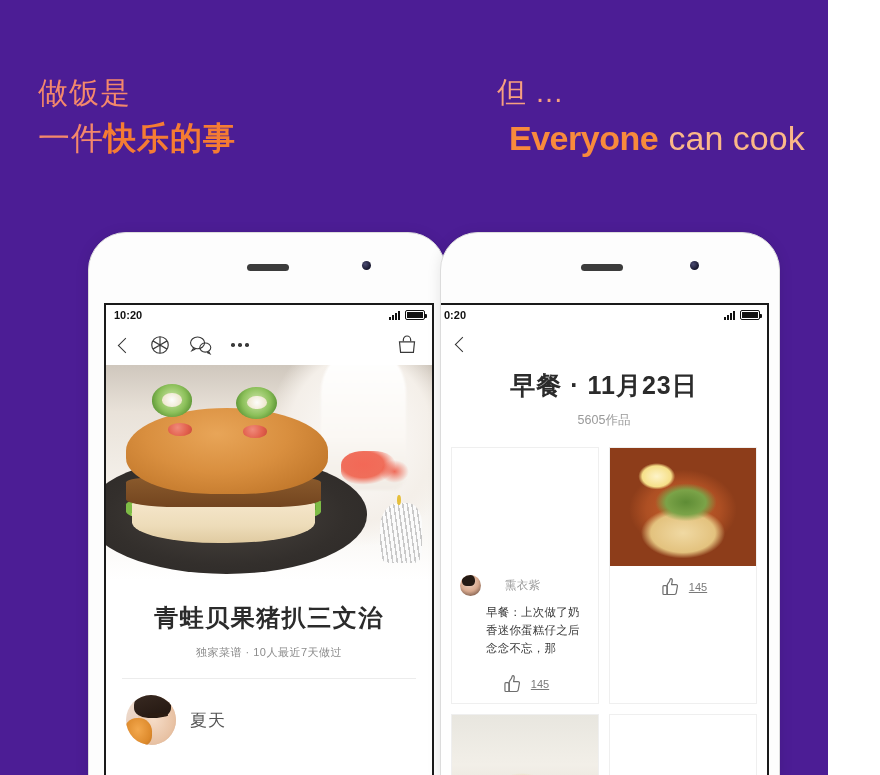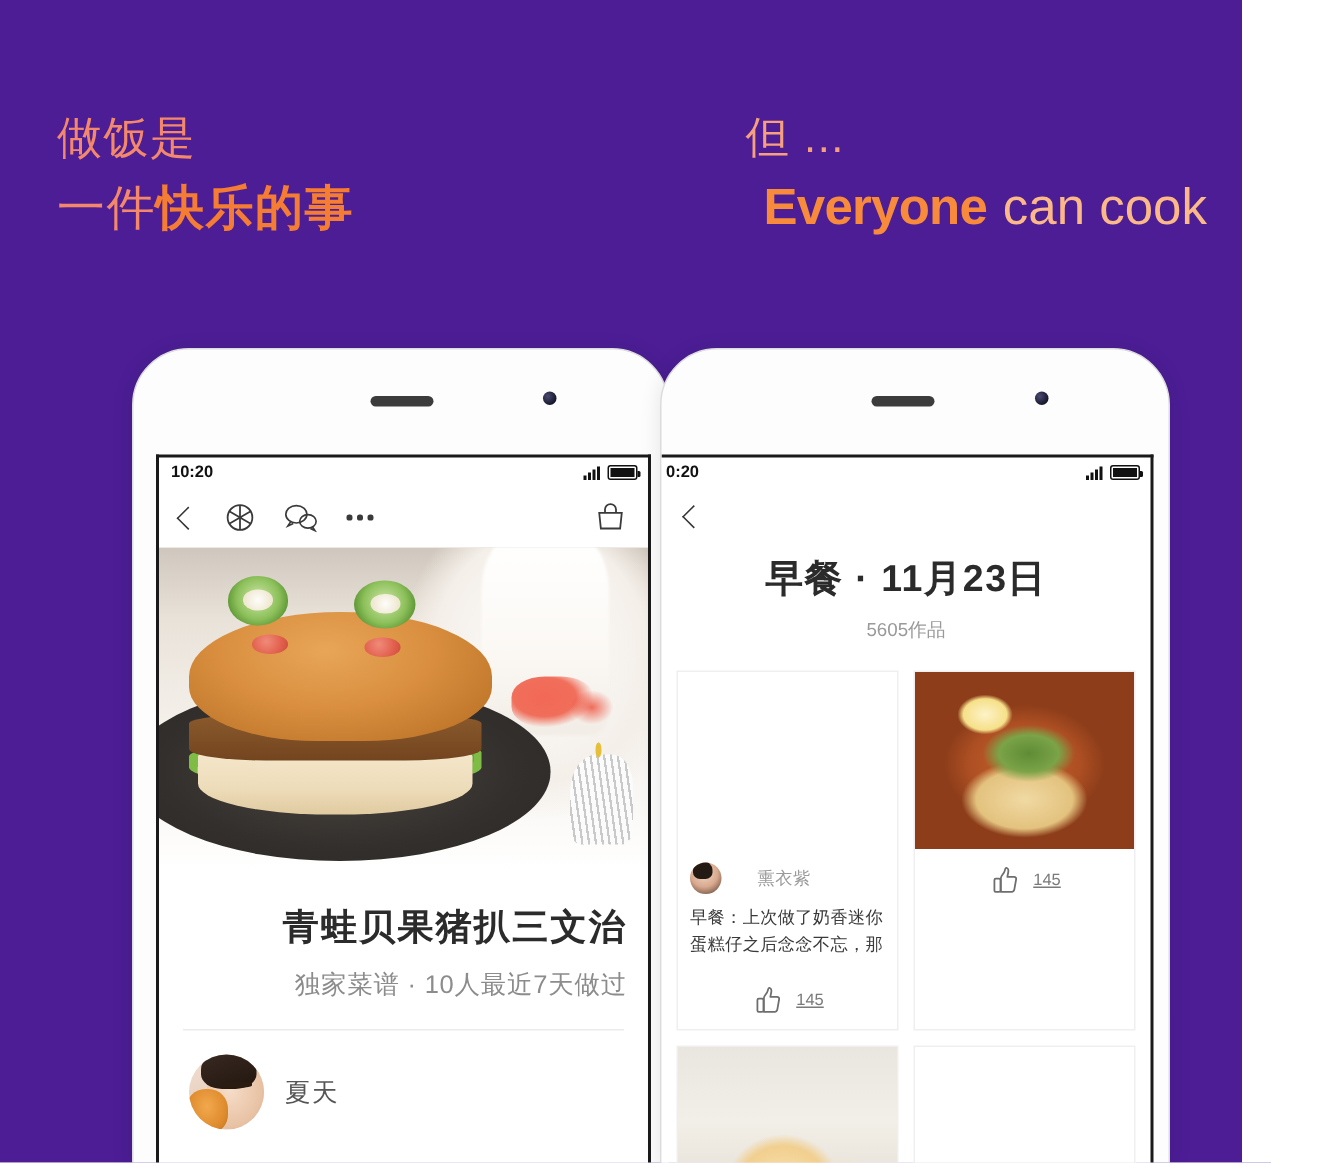--- a/index.html
+++ b/index.html
@@ -138,23 +138,23 @@
     border-radius: 28% 28% 14% 14%; filter: blur(1.2px);
   }
   .hero .zebra {
     position:absolute; left:84%; top:64%; width:13%; height:28%;
     background: repeating-linear-gradient(82deg,#fbfbfb 0 3px,#c9c9c9 3px 4.5px);
     border-radius: 42% 34% 18% 18%; filter: blur(0.4px);
   }
   .hero .zebra::after { content:""; position:absolute; left:40%; top:-12%; width:9%; height:16%;
       background:#e6bf3a; border-radius:50%; }
 
-  .recipe-head { padding: 22px 14px 18px; text-align: right; }
+  .recipe-head { padding: 22px 14px 18px; text-align: center; }
   .recipe-title { font-size: 24px; font-weight: 700; color: #2b2b2b; letter-spacing: 1.5px; }
-  .recipe-sub { margin-top: 11px; font-size: 17px; color: #8c8c8c; letter-spacing: .5px; }
+  .recipe-sub { margin-top: 11px; font-size: 11px; color: #8c8c8c; letter-spacing: .5px; }
   .divider { height: 1px; background: #ececec; margin: 0 16px; }
   .author { display: flex; align-items: center; gap: 14px; padding: 16px 20px 0; }
   .avatar-lg {
     width: 50px; height: 50px; border-radius: 50%; overflow: hidden; position: relative;
     background: linear-gradient(160deg,#f1dfd2 0%, #e0c2ae 100%); flex: none;
   }
   .avatar-lg .face { position:absolute; left:24%; top:4%; width:76%; height:96%;
       background: radial-gradient(ellipse at 40% 45%, #f6ddc8 0%, #e8c2a4 65%, #d6a581 100%); border-radius:44%; }
   .avatar-lg .hair { position:absolute; left:16%; top:-6%; width:74%; height:52%;
       background: linear-gradient(160deg,#3a2b23 0%, #22160f 100%); border-radius:50% 50% 38% 38%; }
@@ -178,21 +178,21 @@
                background: #e9e9e9; }
   .av-a { background: radial-gradient(circle at 45% 35%, #f0d6c6 0%, #d8a98e 50%, #4a3328 100%); }
   .av-a::after { content:""; position:absolute; left:8%; top:-6%; width:62%; height:58%;
       background:#241a14; border-radius:50% 50% 36% 36%; }
   .av-b { background:#fff; border:1px solid #cfcfcf; }
   .av-b::before { content:""; position:absolute; left:18%; top:22%; width:20%; height:11%;
       background:#333; border-radius:40%; box-shadow: 10px 0 0 #333; }
   .av-b::after { content:""; position:absolute; left:22%; top:52%; width:56%; height:22%;
       border-bottom:1.5px solid #555; border-radius:0 0 60% 60%; }
   .card-username { font-size: 11.5px; color: #9b9b9b; letter-spacing: .3px; }
-  .card-text { margin-top: 8px; font-size: 11.5px; line-height: 1.55; color: #3a3a3a; letter-spacing: .2px; }
+  .card-text { margin-top: 8px; font-size: 11.5px; line-height: 1.55; color: #3a3a3a; letter-spacing: .2px; margin-left: 26px; }
   .card-likes { display: flex; align-items: center; justify-content: center; gap: 8px; padding: 10px 0 8px; }
   .like-count { font-size: 11px; color: #7a7a7a; text-decoration: underline; }
 
   
   .img-pasta {
     background:
       radial-gradient(ellipse 52% 42% at 34% 56%, #fbf6ec 0%, #f2ead9 48%, rgba(242,234,217,0) 62%),
       radial-gradient(circle 9% at 30% 56%, #c79b58 0%, #a97c3d 55%, rgba(169,124,61,0) 70%),
       radial-gradient(ellipse 22% 18% at 70% 62%, #e8c246 0%, #d8ad28 60%, rgba(216,173,40,0) 74%),
       radial-gradient(ellipse 40% 22% at 24% 96%, #f0b18a 0%, #dd9468 60%, rgba(221,148,104,0) 75%),

